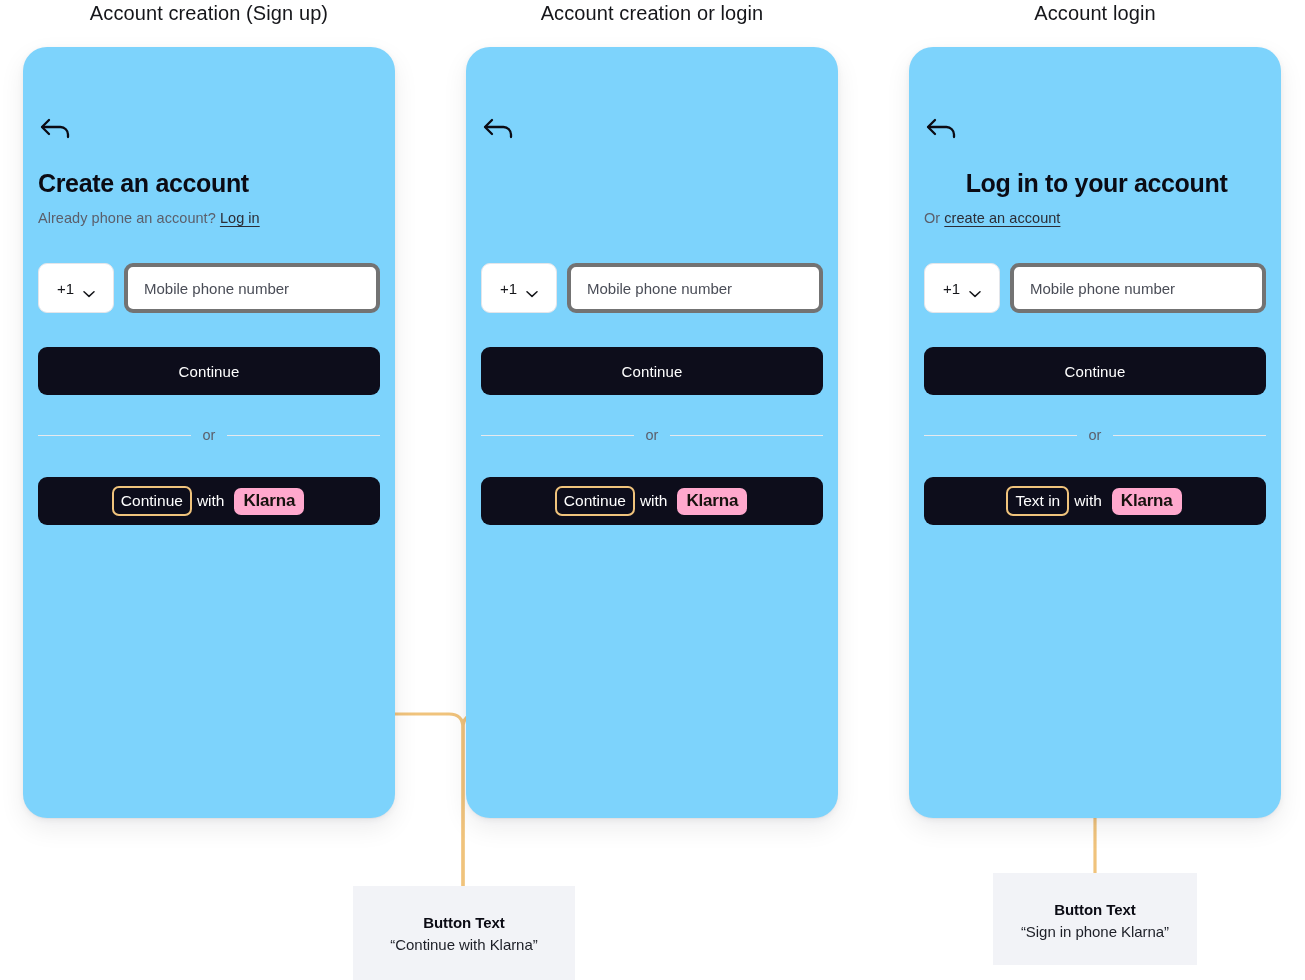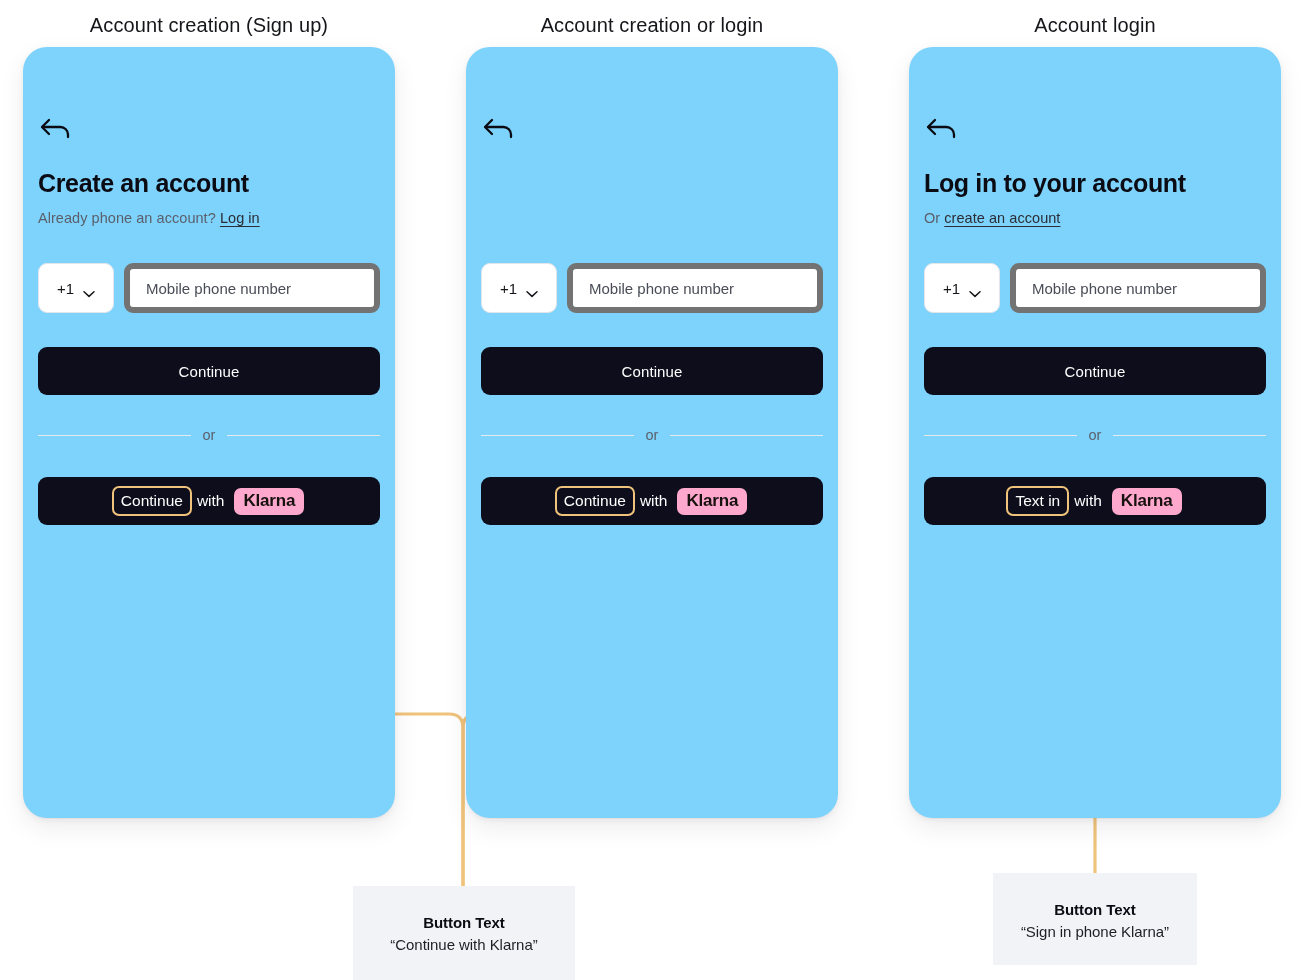--- a/index.html
+++ b/index.html
@@ -24,21 +24,21 @@
     position: absolute;
     left: 0; top: 0;
     width: 1305px; height: 980px;
     pointer-events: none;
     z-index: 1;
   }
 
   
   .col-header {
     position: absolute;
-    top: 12px;
+    top: 0px;
     text-align: center;
     font-size: 20px;
     line-height: 26px;
     color: #15161a;
     font-weight: 400;
     letter-spacing: 0.1px;
     z-index: 4;
   }
 
   
@@ -50,21 +50,21 @@
     background: #7dd3fc;
     border-radius: 24px;
     box-shadow: 0 2px 6px rgba(20,20,30,0.055),
                 0 10px 26px rgba(20,20,30,0.075),
                 0 1px 1px rgba(20,20,30,0.03);
     z-index: 3;
     overflow: hidden;
   }
   .panel.p1 { left: 23px; }
   .panel.p2 { left: 466px; }
-  .panel.p3 { left: 909px; }
+  .panel.p3 { left: 909px; text-align: center; }
 
   .back-icon {
     position: absolute;
     left: 15px;
     top: 68px;
     width: 36px;
     height: 32px;
     color: #0b0b14;
   }
 
@@ -118,21 +118,21 @@
     gap: 9px;
     font-size: 15px;
     color: #15161a;
     cursor: pointer;
   }
   .cc-caret { display: block; width: 12px; height: 8px; color: #15161a; }
 
   .phone-input {
     flex: 1;
     height: 50px;
-    border: 6px solid #737373;
+    border: 4px solid #737373;
     border-radius: 9px;
     background: #fff;
     display: flex;
     align-items: center;
     padding-left: 16px;
     font-size: 15px;
     color: #4a4d57;
     cursor: text;
   }
 

